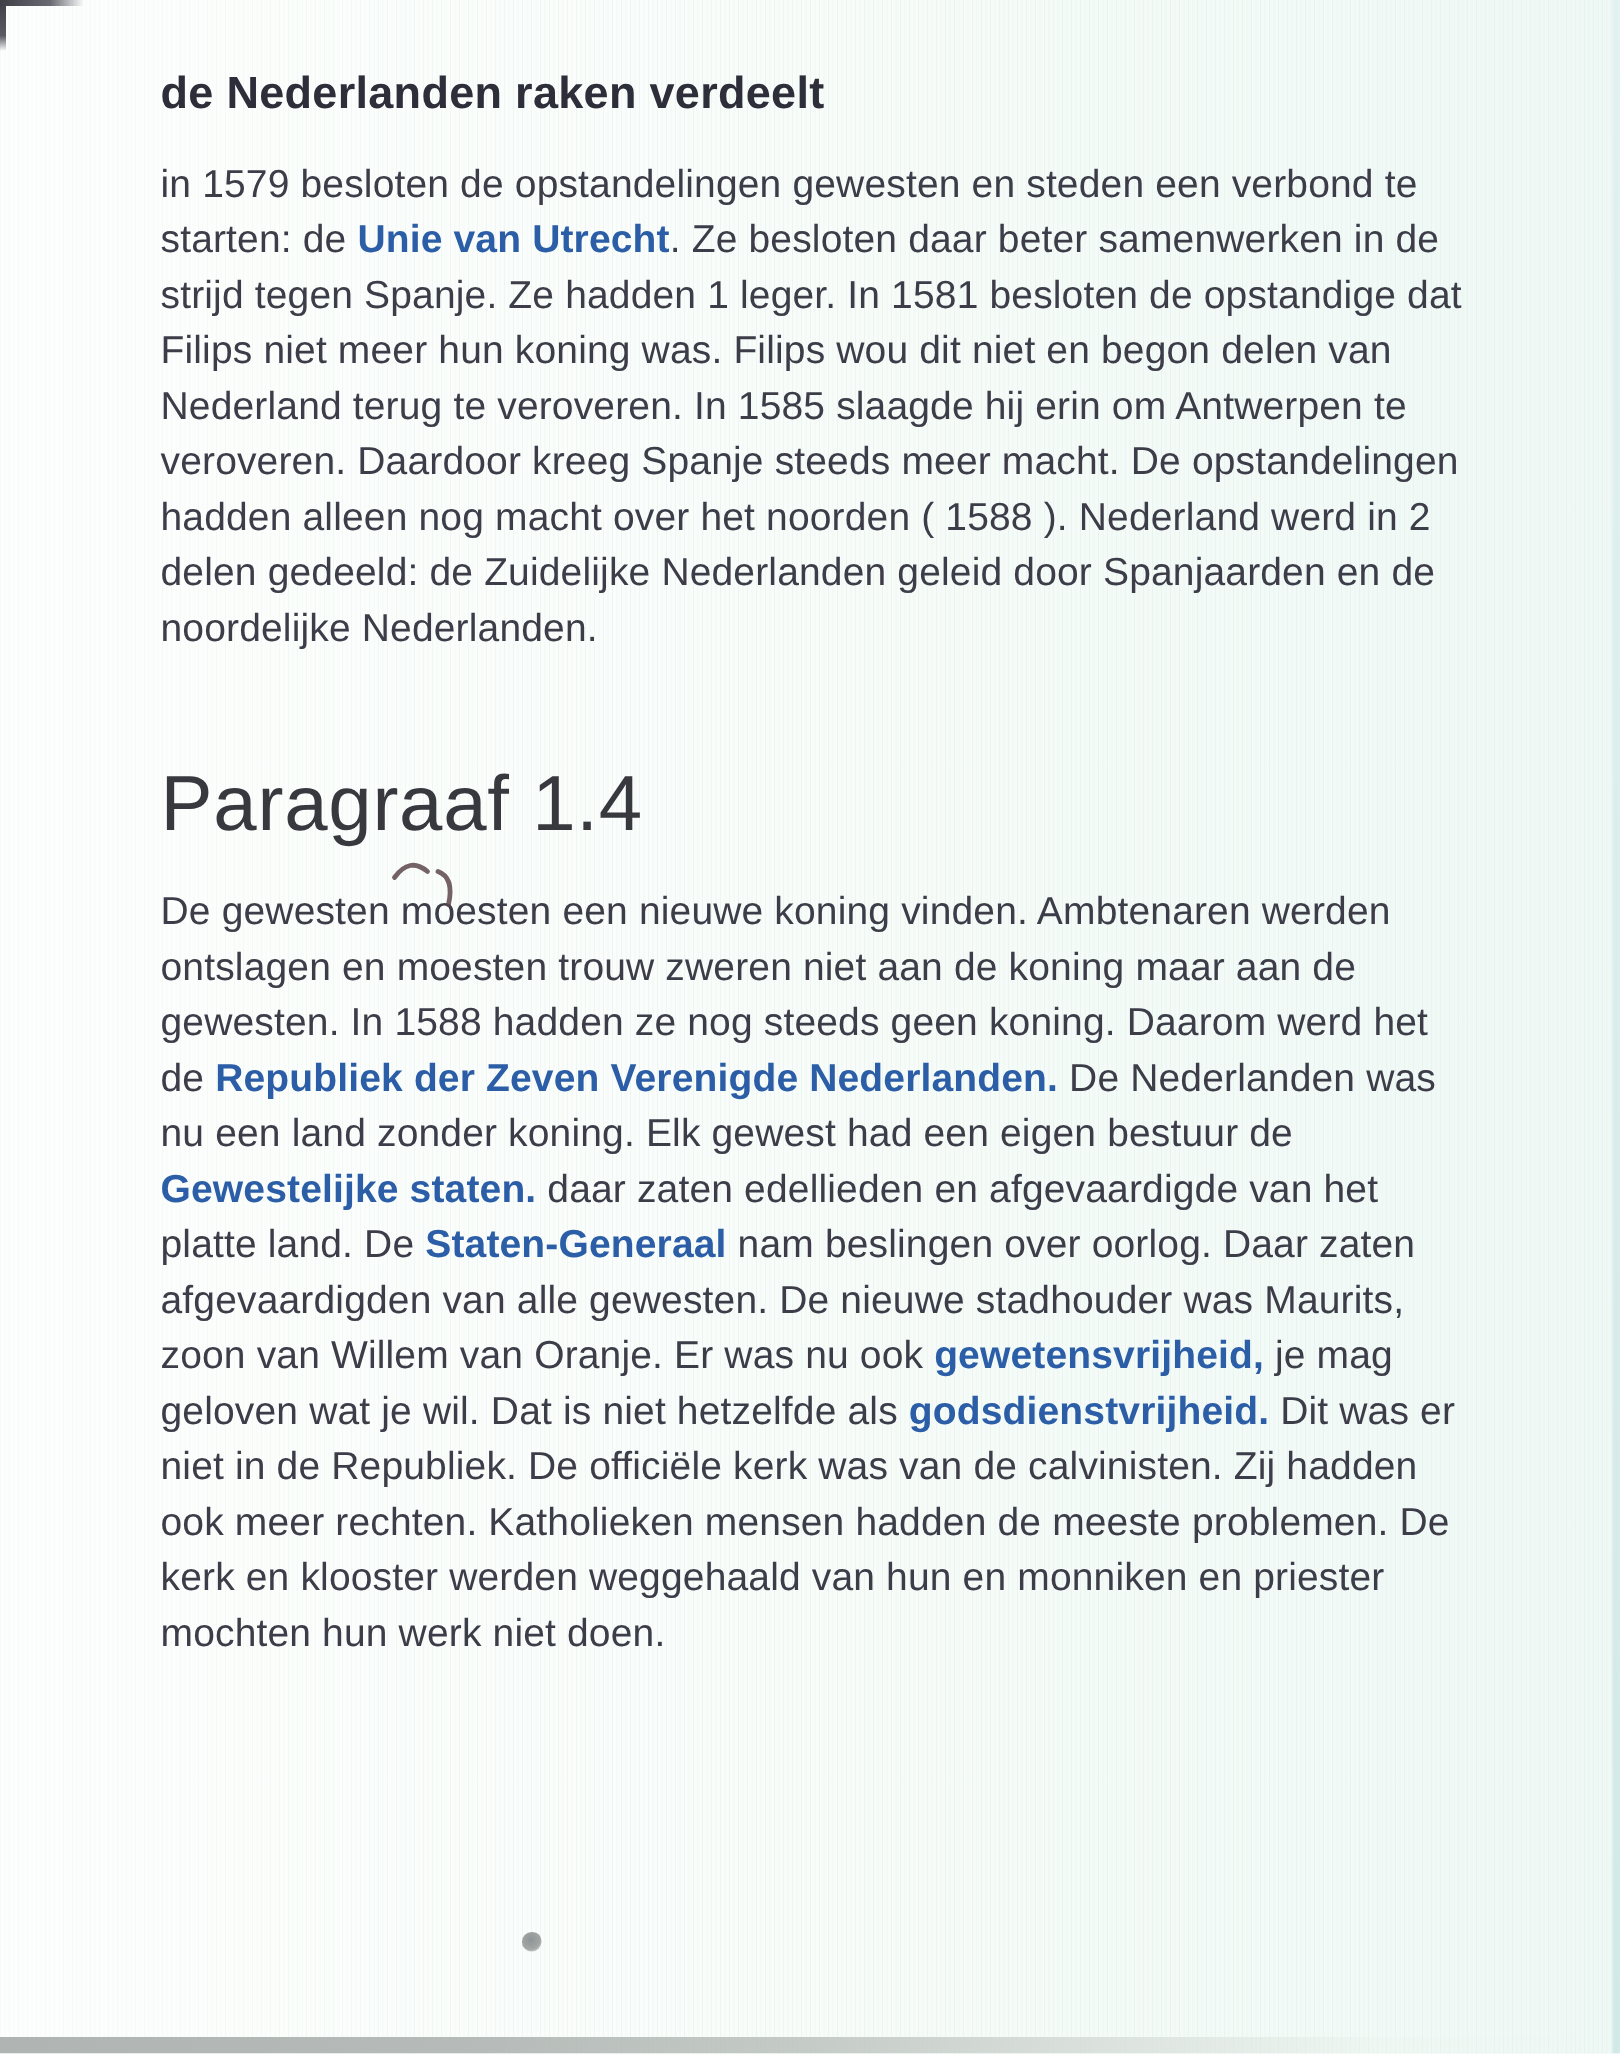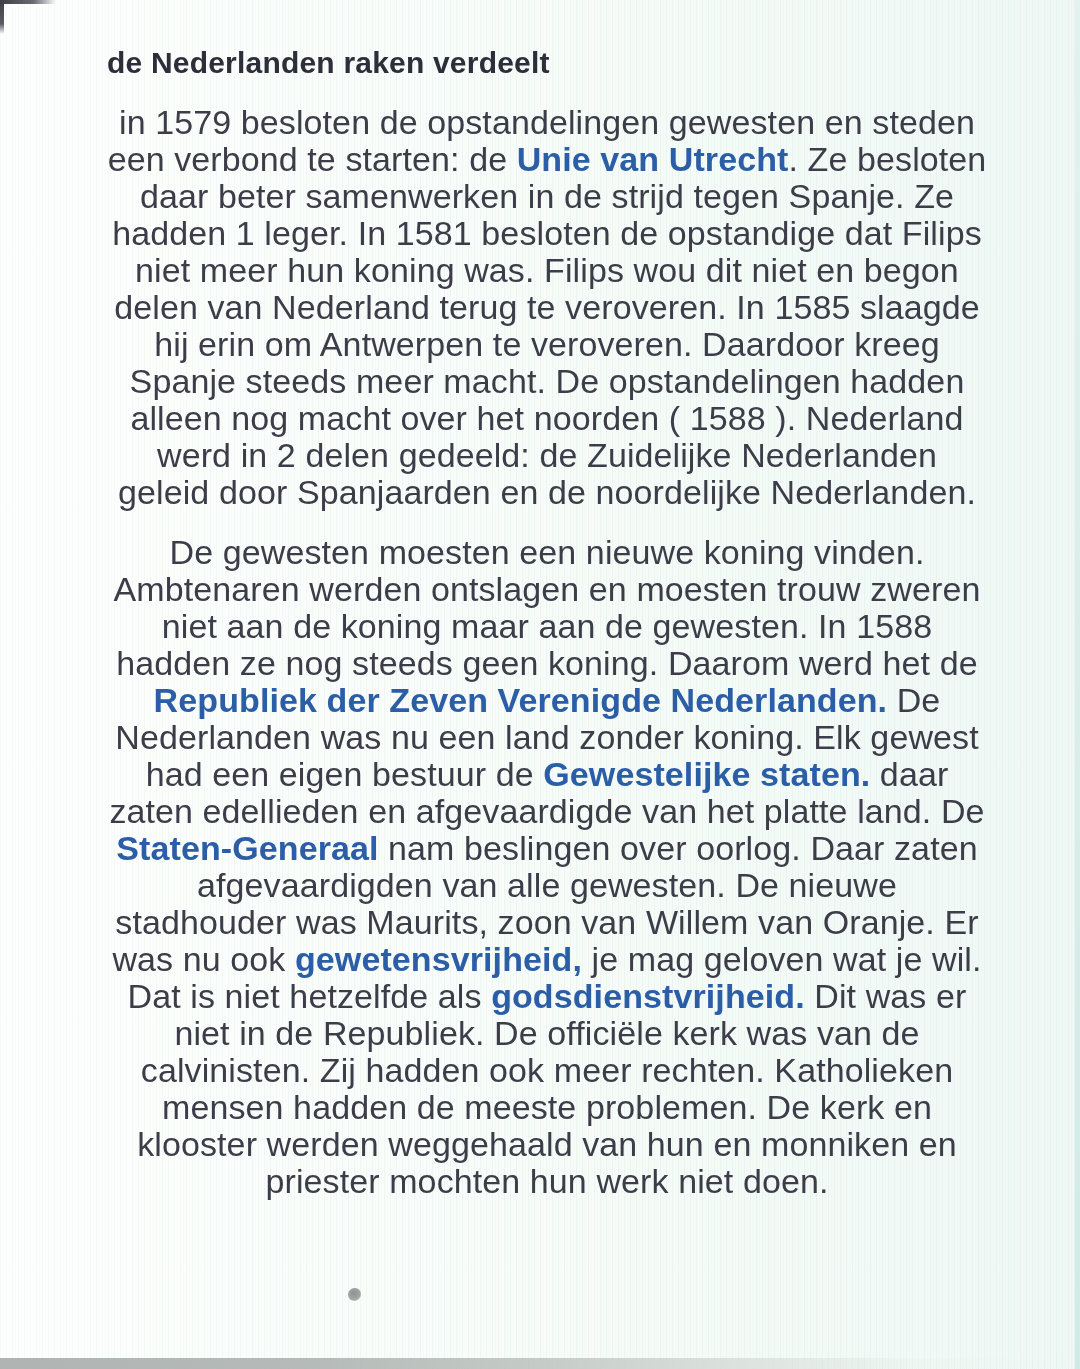--- a/index.html
+++ b/index.html
@@ -35,26 +35,25 @@
     margin: 0;
     font-size: 30px;
     font-weight: 700;
     line-height: 1.15;
     color: #2e2e3a;
     letter-spacing: 0.2px;
   }
 
   .body-paragraph {
     margin: 23px 0 0 0;
-    font-size: 34px;
+    font-size: 26px;
     font-weight: 400;
     line-height: 37px;
     color: #3d3d49;
     letter-spacing: 0.1px;
-    text-align: center;
   }
 
   .run-normal { color: #3d3d49; }
   .run-keyword {
     color: #2b5ea7;
     font-weight: 700;
   }
 
   .page-title {
     position: relative;
@@ -124,20 +123,27 @@
 <div class="scan-corner-v"></div>
 <div class="scan-corner-h"></div>
 <div class="right-edge-streak"></div>
 
 <div class="content">
 
   <h2 class="section-heading">de Nederlanden raken verdeelt</h2>
 
   <p class="body-paragraph"><span class="run-normal">in 1579 besloten de opstandelingen gewesten en steden een verbond te starten: de </span><span class="run-keyword">Unie van Utrecht</span><span class="run-normal">. Ze besloten daar beter samenwerken in de strijd tegen Spanje. Ze hadden 1 leger. In 1581 besloten de opstandige dat Filips niet meer hun koning was. Filips wou dit niet en begon delen van Nederland terug te veroveren. In 1585 slaagde hij erin om Antwerpen te veroveren. Daardoor kreeg Spanje steeds meer macht. De opstandelingen hadden alleen nog macht over het noorden ( 1588 ). Nederland werd in 2 delen gedeeld: de Zuidelijke Nederlanden geleid door Spanjaarden en de noordelijke Nederlanden.</span></p>
 
+  <h1 class="page-title">
+    <span>Paragraaf 1.4</span>
+    <svg class="squiggle" viewBox="0 0 56 42" xmlns="http://www.w3.org/2000/svg">
+      <path d="M4 16 Q 14 2 26 12" fill="none" stroke="#5d474b" stroke-width="3.2" stroke-linecap="round" opacity="0.85"></path>
+      <path d="M33 12 Q 44 16 40 34" fill="none" stroke="#5d474b" stroke-width="3.2" stroke-linecap="round" opacity="0.85"></path>
+    </svg>
+  </h1>
 
 
   <p class="body-paragraph"><span class="run-normal">De gewesten moesten een nieuwe koning vinden. Ambtenaren werden ontslagen en moesten trouw zweren niet aan de koning maar aan de gewesten. In 1588 hadden ze nog steeds geen koning. Daarom werd het de </span><span class="run-keyword">Republiek der Zeven Verenigde Nederlanden.</span><span class="run-normal"> De Nederlanden was nu een land zonder koning. Elk gewest had een eigen bestuur de </span><span class="run-keyword">Gewestelijke staten.</span><span class="run-normal"> daar zaten edellieden en afgevaardigde van het platte land. De </span><span class="run-keyword">Staten-Generaal</span><span class="run-normal"> nam beslingen over oorlog. Daar zaten afgevaardigden van alle gewesten. De nieuwe stadhouder was Maurits, zoon van Willem van Oranje. Er was nu ook </span><span class="run-keyword">gewetensvrijheid,</span><span class="run-normal"> je mag geloven wat je wil. Dat is niet hetzelfde als </span><span class="run-keyword">godsdienstvrijheid.</span><span class="run-normal"> Dit was er niet in de Republiek. De officiële kerk was van de calvinisten. Zij hadden ook meer rechten. Katholieken mensen hadden de meeste problemen. De kerk en klooster werden weggehaald van hun en monniken en priester mochten hun werk niet doen.</span></p>
 
 </div>
 
 <div class="ink-dot"></div>
 <div class="bottom-scan-band"></div>
 
 </body></html>

